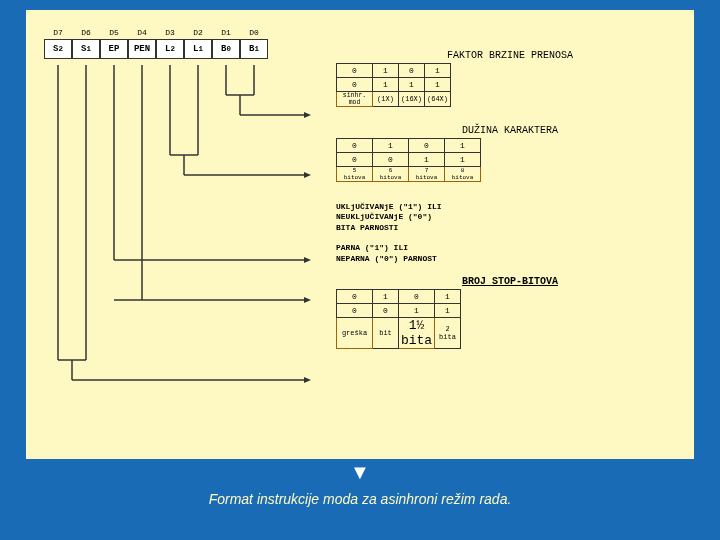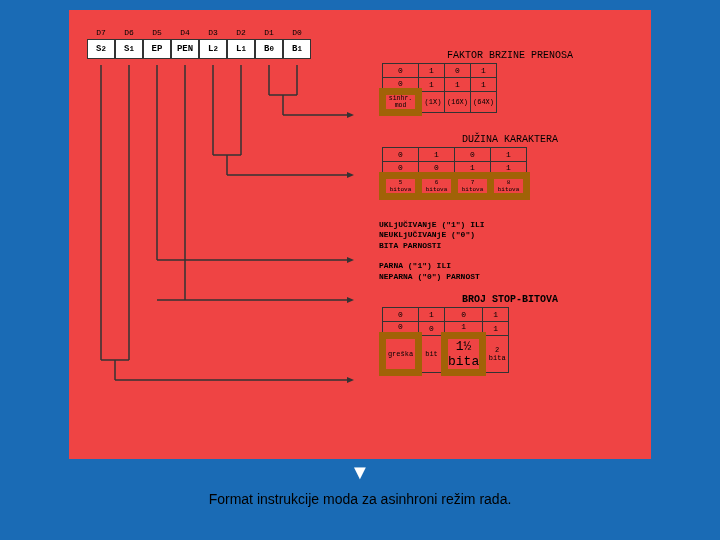--- a/index.html
+++ b/index.html
@@ -17,22 +17,22 @@
     .slide-container {
       width: 720px;
       height: 540px;
       background: #1a6bb5;
       display: flex;
       flex-direction: column;
       align-items: center;
       position: relative;
     }
     .white-box {
-      background: #ef4444;
-      width: 582px;
+      background: #fef9c3;
+      width: 668px;
       min-height: 430px;
       margin-top: 10px;
       display: flex;
       flex-direction: row;
       position: relative;
       padding: 10px;
     }
     .register-row {
       display: flex;
       flex-direction: row;
@@ -88,21 +88,21 @@
       margin-bottom: 2px;
     }
     .truth-table td {
       border: 1px solid #333;
       width: 26px;
       height: 14px;
       text-align: center;
       padding: 0;
     }
     .truth-table .label-cell {
-      border: 7px solid #a16207;
+      border: 1px solid #a16207;
       font-size: 7px;
       width: 36px;
       height: 14px;
       text-align: center;
       padding: 0;
     }
     .section-block {
       margin-bottom: 4px;
     }
     .note-text {
@@ -111,21 +111,22 @@
       font-weight: bold;
       line-height: 1.3;
     }
     .caption-area {
       width: 630px;
       text-align: center;
       margin-top: 6px;
     }
     .caption-text {
       font-size: 14px;
-      color: #000000;
+      color: #fef9c3;
+      font-style: italic;
     }
   </style>
 </head>
 <body>
 
 <div class="slide-container">
   <div class="white-box">
 
     <div style="position:relative; width:290px; margin-top:5px;">
       
@@ -249,21 +250,21 @@
       </div>
 
       <div class="section-block" style="margin-top:4px;">
         <div class="note-text">
           PARNA ("1") ILI<br>
           NEPARNA ("0") PARNOST
         </div>
       </div>
 
       <div class="section-block" style="margin-top:6px;">
-        <div class="section-title" style="font-weight:bold; ">BROJ STOP-BITOVA</div>
+        <div class="section-title" style="font-weight:bold; text-decoration:underline;">BROJ STOP-BITOVA</div>
         <table class="truth-table">
           <tbody>
               <tr>
             <td>0</td>
             <td>1</td>
             <td>0</td>
             <td>1</td>
           </tr>
           <tr>
             <td>0</td>

